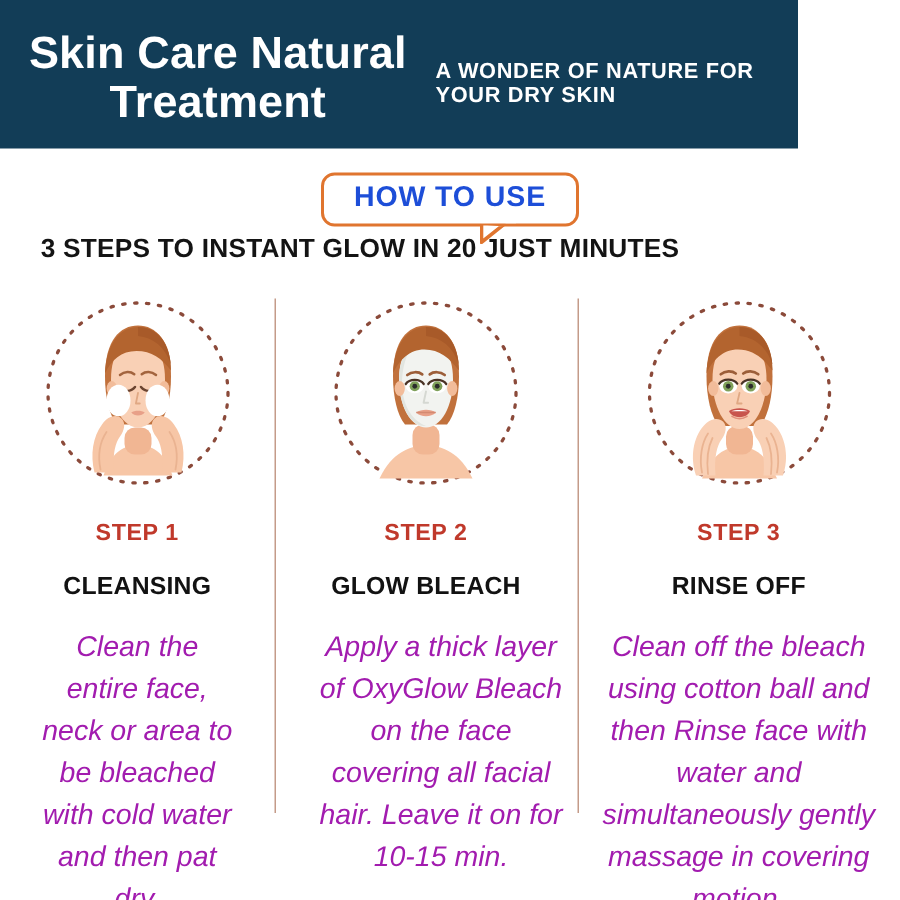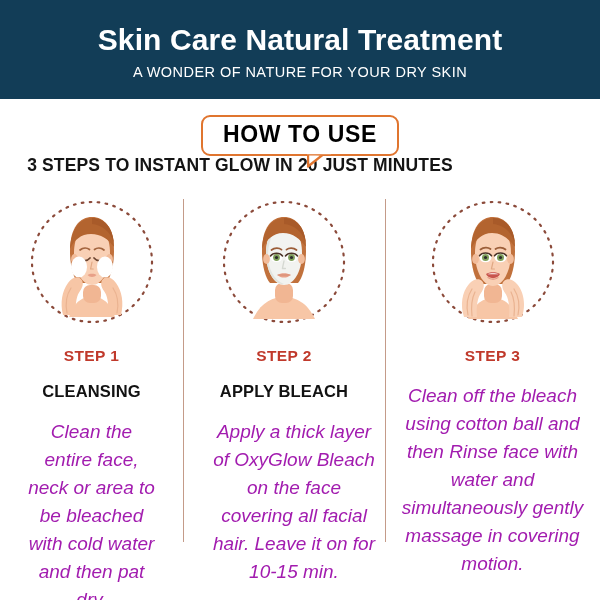--- a/index.html
+++ b/index.html
@@ -6,66 +6,66 @@
   html,body { width:600px; height:600px; }
   body {
     font-family:"Liberation Sans", sans-serif;
     background:#ffffff;
     overflow:hidden;
     position:relative;
   }
 
   
   #header {
-    width:600px;
+    width:532px;
     height:99px;
     background:#123D57;
     display:flex;
-    flex-direction:column;
+    flex-direction:row;
     align-items:center;
     justify-content:center;
     padding-top:4px;
   }
   #header-title {
     color:#ffffff;
     font-size:30px;
     font-weight:bold;
     letter-spacing:0.1px;
     line-height:1.1;
     text-align:center;
   }
   #header-subtitle {
     color:#ffffff;
     font-size:14.5px;
-    font-weight:normal;
+    font-weight:bold;
     letter-spacing:0.45px;
     margin-top:8px;
-    text-align:right;
+    text-align:left;
   }
 
   
   #badge-zone {
     position:relative;
     width:600px;
     height:52px;
     display:flex;
     justify-content:center;
     align-items:flex-start;
   }
   #badge {
     position:relative;
     margin-top:16px;
     border:2.4px solid #E0752F;
     border-radius:9px;
     padding:4px 20px 5px 20px;
     background:#ffffff;
   }
   #badge-label {
-    color:#000000;
-    font-size:23px;
+    color:#1d4ed8;
+    font-size:19px;
     font-weight:bold;
     letter-spacing:0.6px;
     line-height:1.2;
     white-space:nowrap;
   }
   #badge-tail {
     position:absolute;
     left:104px;
     top:100%;
     width:26px;
@@ -261,21 +261,21 @@
         <path d="M49.5,57 C52,53.4 59,53.4 61.5,57" fill="none" stroke="#4A3326" stroke-width="1.5" stroke-linecap="round"></path>
         <path d="M64.5,57 C67,53.4 74,53.4 76.5,57" fill="none" stroke="#4A3326" stroke-width="1.5" stroke-linecap="round"></path>
 
         <path d="M63,62 L61.4,69.5 L64.4,69.5" fill="none" stroke="#D5D8D2" stroke-width="1.3" stroke-linecap="round" stroke-linejoin="round"></path>
 
         <path d="M56.5,76 C59.5,73.6 66.5,73.6 69.5,76 C66.5,79.4 59.5,79.4 56.5,76 Z" fill="#E8A088"></path>
         <path d="M56.5,76 L69.5,76" stroke="#D48A72" stroke-width="0.9"></path>
       </svg>
     </div>
     <div class="step-label">STEP 2</div>
-    <div class="step-title">APPLY BLEACH</div>
+    <div class="step-title">GLOW BLEACH</div>
     <div class="step-body">Apply a thick layer of OxyGlow Bleach on the face covering all facial hair. Leave it on for 10-15 min.</div>
   </div>
 
   <div class="col col-3">
     <div class="illus">
       <svg width="126" height="126" viewBox="0 0 126 126">
         <circle cx="63" cy="63" r="60" fill="none" stroke="#8B4A3A" stroke-width="2.2" stroke-linecap="round" stroke-dasharray="1.6 6.4"></circle>
 
         <path d="M38,120 C45,104 53,99 63,99 C73,99 81,104 88,120 Z" fill="#F7C6A6"></path>
         <rect x="54" y="85" width="18" height="19" rx="7" fill="#F1B693"></rect>
@@ -315,16 +315,17 @@
                  C48,98 46,106 47,118 Z" fill="#F9D0B5"></path>
         <path d="M92,118 C96,106 94,93 87,85 C83,80 77,79 74,82 C71,85 72,90 75,94
                  C78,98 80,106 79,118 Z" fill="#F9D0B5"></path>
         <path d="M38,116 C36,106 38,96 42,90" fill="none" stroke="#EAB391" stroke-width="1.2" stroke-linecap="round"></path>
         <path d="M42,117 C41,108 42,99 45,93" fill="none" stroke="#EAB391" stroke-width="1.2" stroke-linecap="round"></path>
         <path d="M88,116 C90,106 88,96 84,90" fill="none" stroke="#EAB391" stroke-width="1.2" stroke-linecap="round"></path>
         <path d="M84,117 C85,108 84,99 81,93" fill="none" stroke="#EAB391" stroke-width="1.2" stroke-linecap="round"></path>
       </svg>
     </div>
     <div class="step-label">STEP 3</div>
+    <div class="step-title">RINSE OFF</div>
     <div class="step-body">Clean off the bleach using cotton ball and then Rinse face with water and simultaneously gently massage in covering motion.</div>
   </div>
 
 </div>
 
 </body></html>

